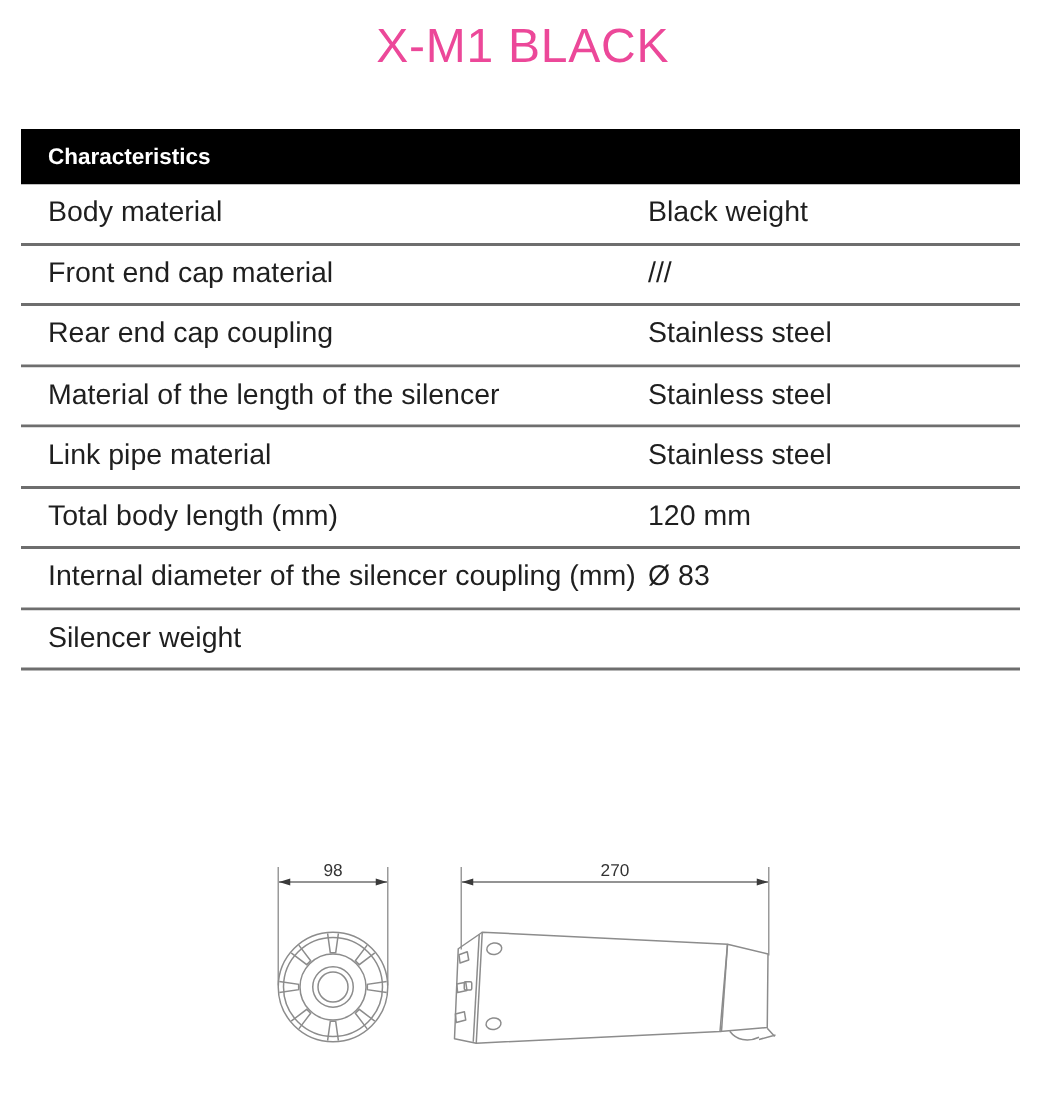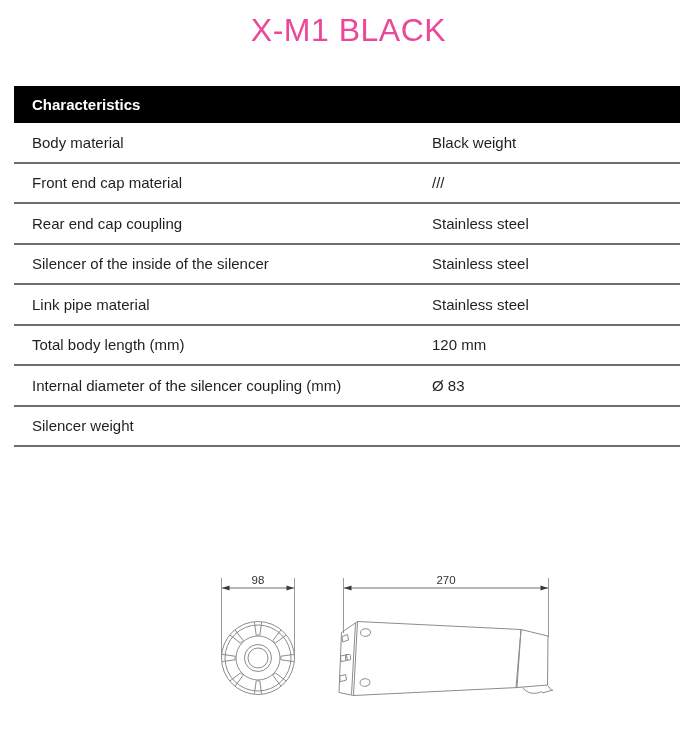--- a/index.html
+++ b/index.html
@@ -32,35 +32,35 @@
     font-weight:bold;
     height:37px;
     line-height:37px;
     padding-left:18px;
   }
   .row {
     display:flex;
     align-items:center;
     height:40.5px;
     border-bottom:2px solid #6e6e6e;
-    font-size:15px;
+    font-size:19px;
     color:#1f1f1f;
     background:#ffffff;
   }
   .cell.label {
     width:418px;
     padding-left:18px;
   }
   .cell.value {
     flex:1;
   }
   .drawing {
     position:absolute;
     left:0; top:554px;
-    width:655px; height:185px;margin-left:36px;
+    width:655px; height:185px;
   }
   .drawing svg { display:block; }
   .dim-text {
     font-family:"Liberation Sans", sans-serif;
     font-size:11.5px;
     fill:#333333;
   }
 </style>
 </head>
 <body>
@@ -78,21 +78,21 @@
     </div>
     <div class="row">
       <div class="cell label">Front end cap material</div>
       <div class="cell value">///</div>
     </div>
     <div class="row">
       <div class="cell label">Rear end cap coupling</div>
       <div class="cell value">Stainless steel</div>
     </div>
     <div class="row">
-      <div class="cell label">Silencer of the inside of the silencer</div>
+      <div class="cell label">Material of the length of the silencer</div>
       <div class="cell value">Stainless steel</div>
     </div>
     <div class="row">
       <div class="cell label">Link pipe material</div>
       <div class="cell value">Stainless steel</div>
     </div>
     <div class="row">
       <div class="cell label">Total body length (mm)</div>
       <div class="cell value">120 mm</div>
     </div>

